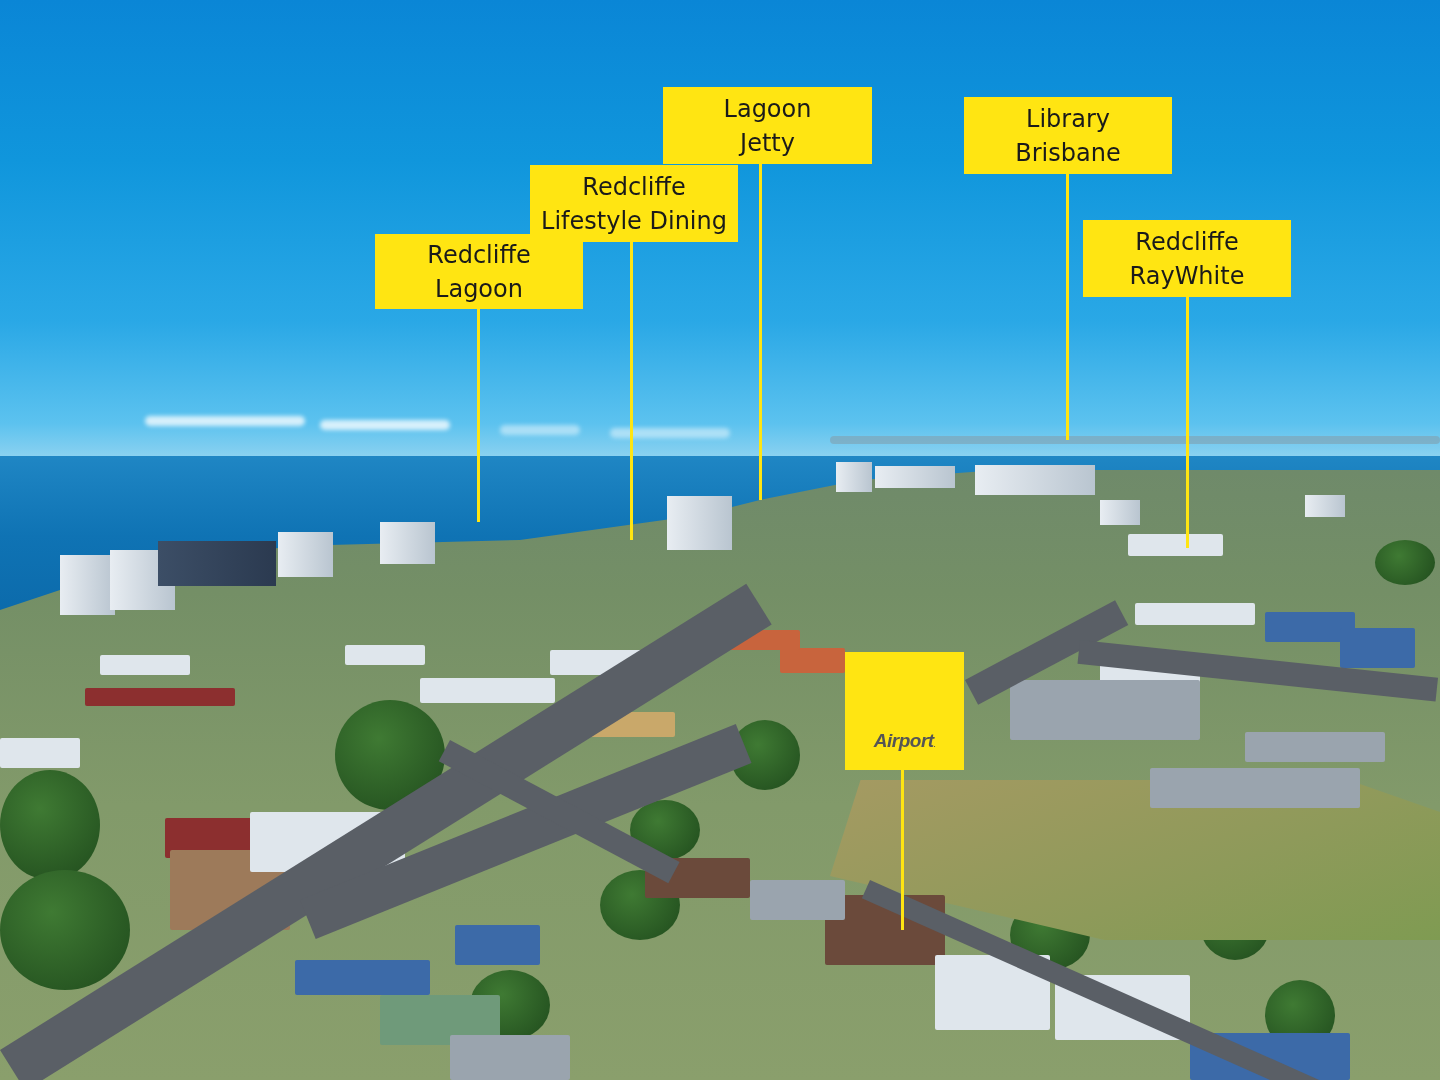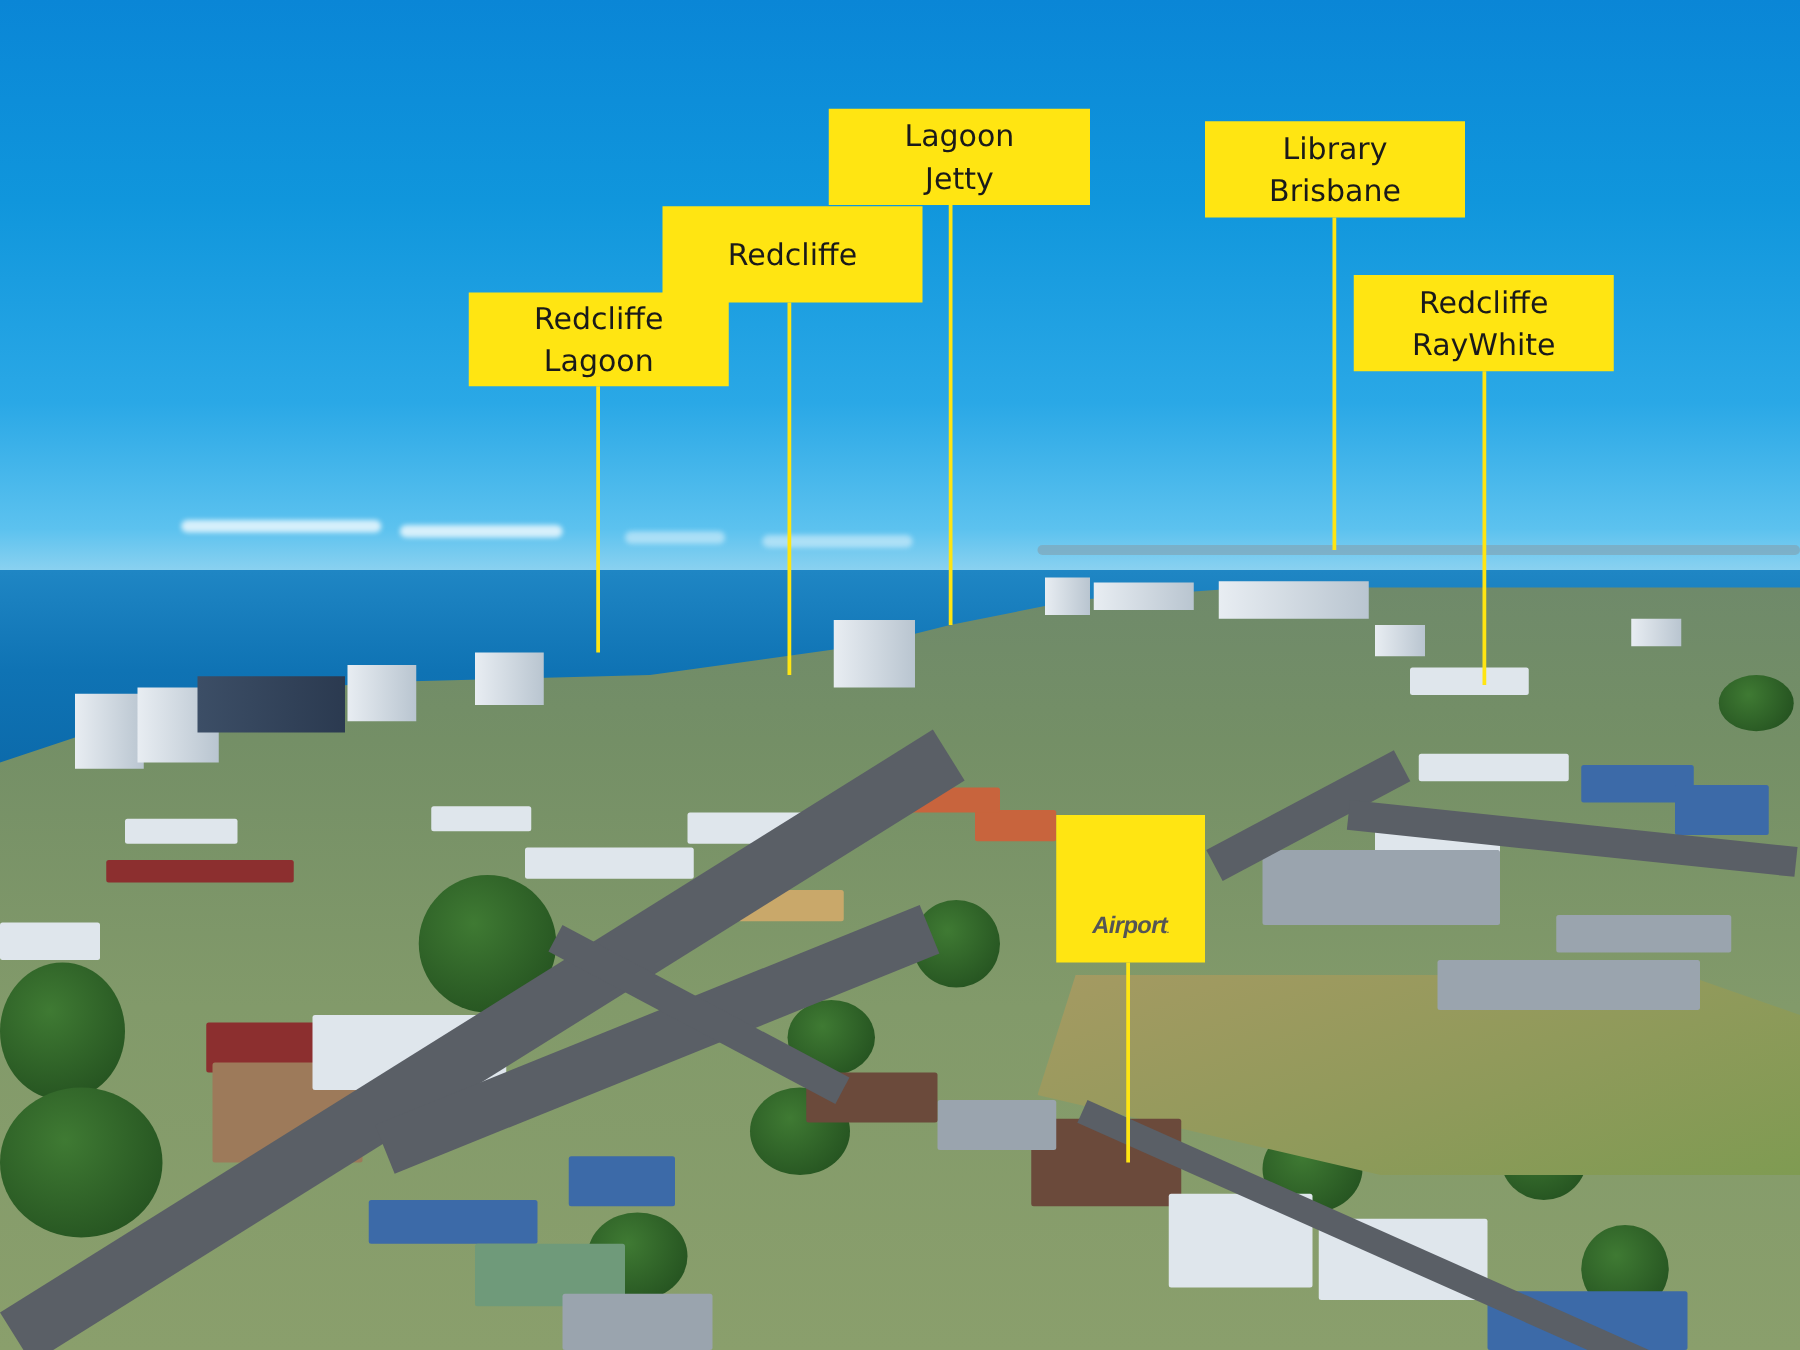--- a/index.html
+++ b/index.html
@@ -124,20 +124,21 @@
 
 <div class="pole" style="left:477px;top:309px;height:213px;"></div>
 <div class="label" style="left:375px;top:234px;width:208px;height:75px;">
   <span>Redcliffe</span>
   <span>Lagoon</span>
 </div>
 
 <div class="pole" style="left:630px;top:242px;height:298px;"></div>
 <div class="label" style="left:530px;top:165px;width:208px;height:77px;">
   <span>Redcliffe</span>
+  <span>Lifestyle Dining</span>
 </div>
 
 <div class="pole" style="left:759px;top:164px;height:336px;"></div>
 <div class="label" style="left:663px;top:87px;width:209px;height:77px;">
   <span>Lagoon</span>
   <span>Jetty</span>
 </div>
 
 <div class="pole" style="left:1066px;top:174px;height:266px;"></div>
 <div class="label" style="left:964px;top:97px;width:208px;height:77px;">

